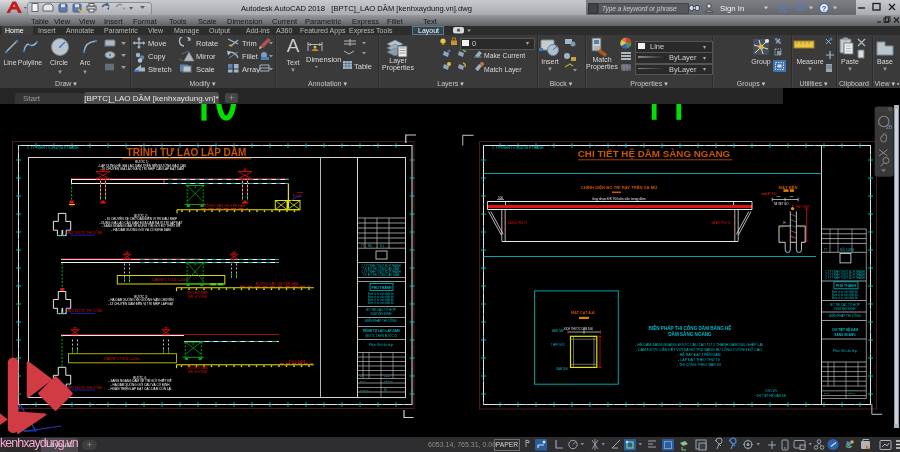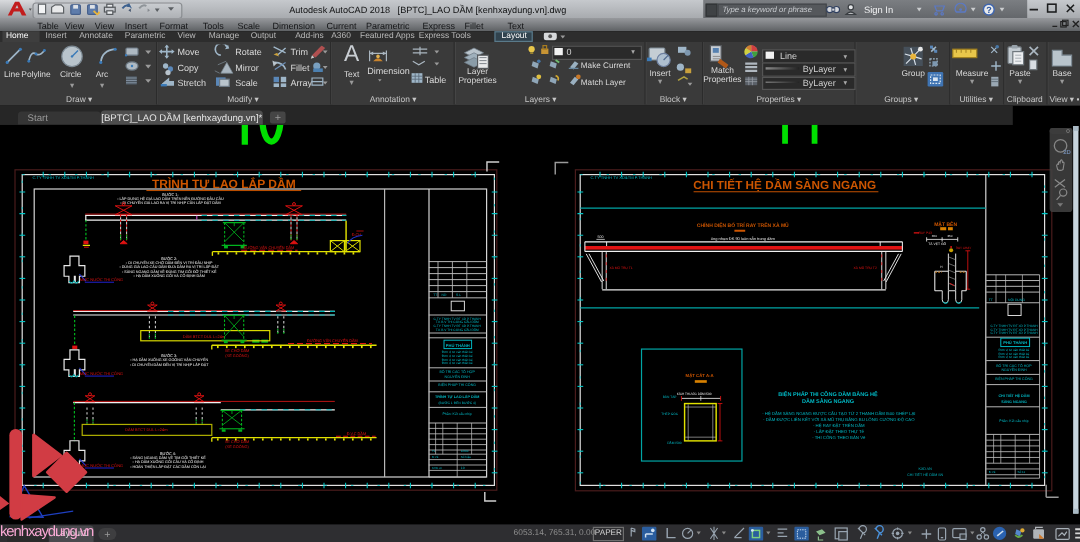--- a/index.html
+++ b/index.html
@@ -6,21 +6,21 @@
 #titlebar{left:0;top:0;width:900px;height:15px;background:linear-gradient(#c6c9cd,#a8abaf)}
 #menubar{left:0;top:15px;width:900px;height:10.5px;background:linear-gradient(#97999d,#5e6164)}
 .menuitem{position:absolute;top:1.5px;font-size:7.5px;color:#141517}
 #ribtabs{left:0;top:25.5px;width:900px;height:9.5px;background:#2d2d2d}
 .rtab{position:absolute;top:1px;height:8px;line-height:8px;font-size:7px;color:#b9b9b9}
 #ribbon{left:0;top:35px;width:900px;height:53px;background:#3a3a3a}
 .pnl-title{position:absolute;top:44px;height:9px;font-size:7px;color:#c6c6c6;text-align:center;line-height:9px}
 .pnl-sep{position:absolute;top:0;width:1px;height:52px;background:#2b2b2b;border-right:1px solid #454545}
 .biglbl{position:absolute;font-size:7px;color:#dadada;text-align:center;line-height:7.2px}
 .smlbl{position:absolute;font-size:6.8px;color:#dadada;white-space:nowrap}
-#filetabs{left:0;top:88px;width:844px;height:15.5px;background:#262626;border-bottom:1px solid #4d4d4d}
+#filetabs{left:0;top:88px;width:783px;height:15.5px;background:#262626;border-bottom:1px solid #4d4d4d}
 #drawarea{left:0;top:104px;width:900px;height:332.5px;background:#000;overflow:hidden}
 #statusbar{left:0;top:436.5px;width:900px;height:15.5px;background:#2e2e31}
 </style></head><body>
 
 <div class="abs" id="titlebar">
 <div class="abs" style="left:0;top:0;width:29px;height:15px;background:linear-gradient(#d8dadd,#9a9da1)"></div>
 <svg class="abs" style="left:3px;top:0" width="24" height="15" viewBox="0 0 24 15">
 <path d="M3.5 13 L9.5 1.5 L13 1.5 L19 13 L15.2 13 L13.6 9.6 L8.2 9.6 L10 6.8 L12.4 6.8 L11.2 4.2 L6.8 13 Z" fill="#c21d1d"></path>
 <path d="M21 7 l2.5 0 -1.25 2 z" fill="#555"></path>
     </svg>

